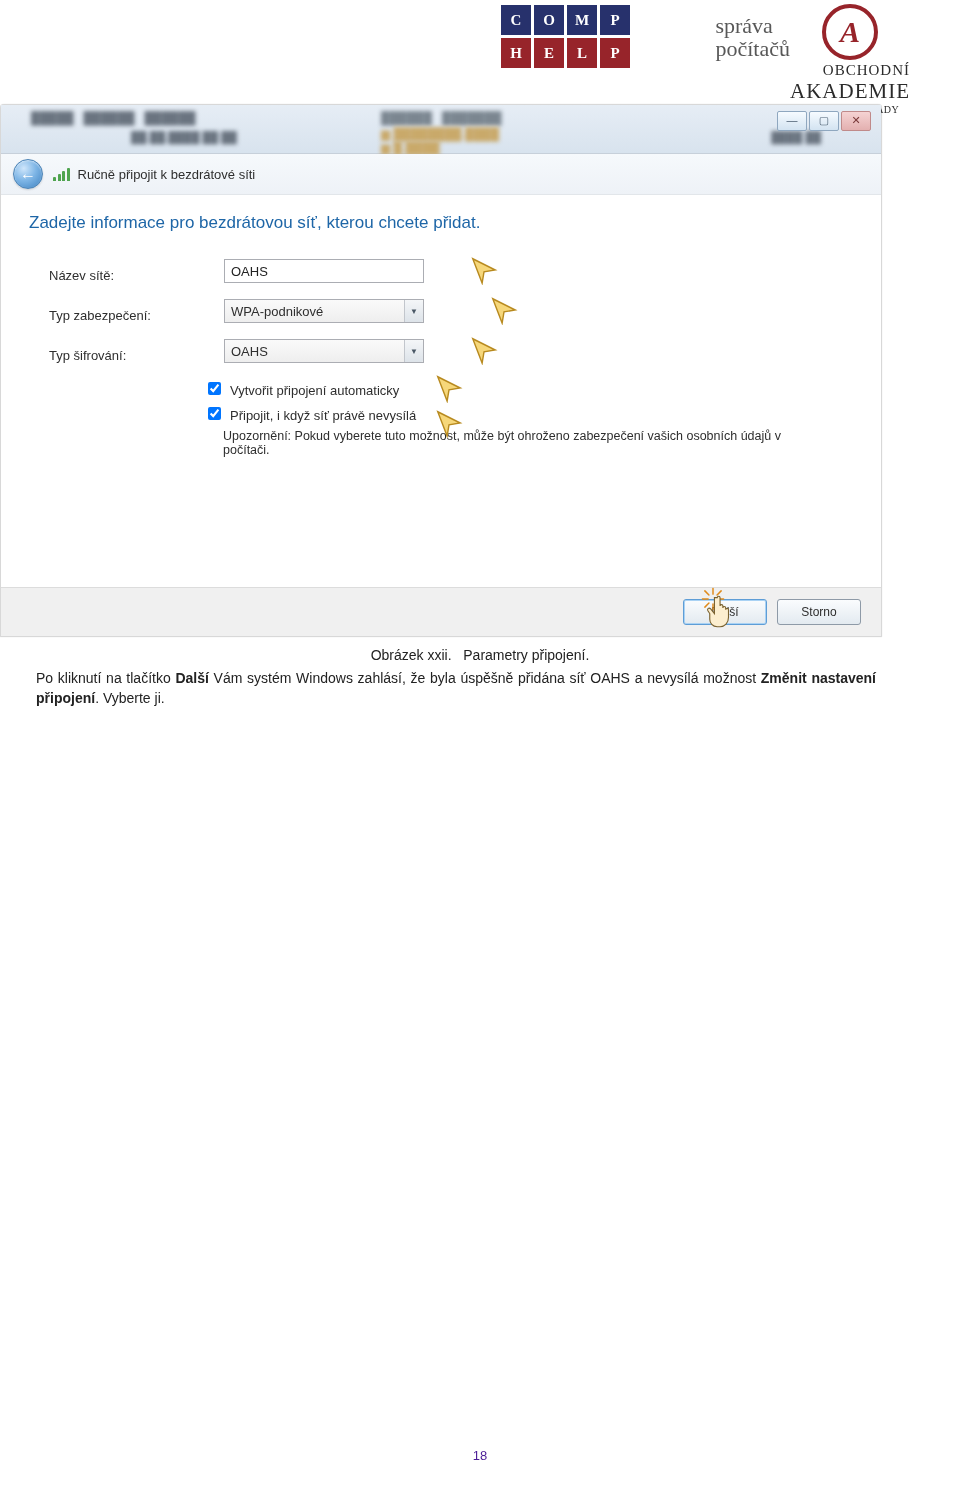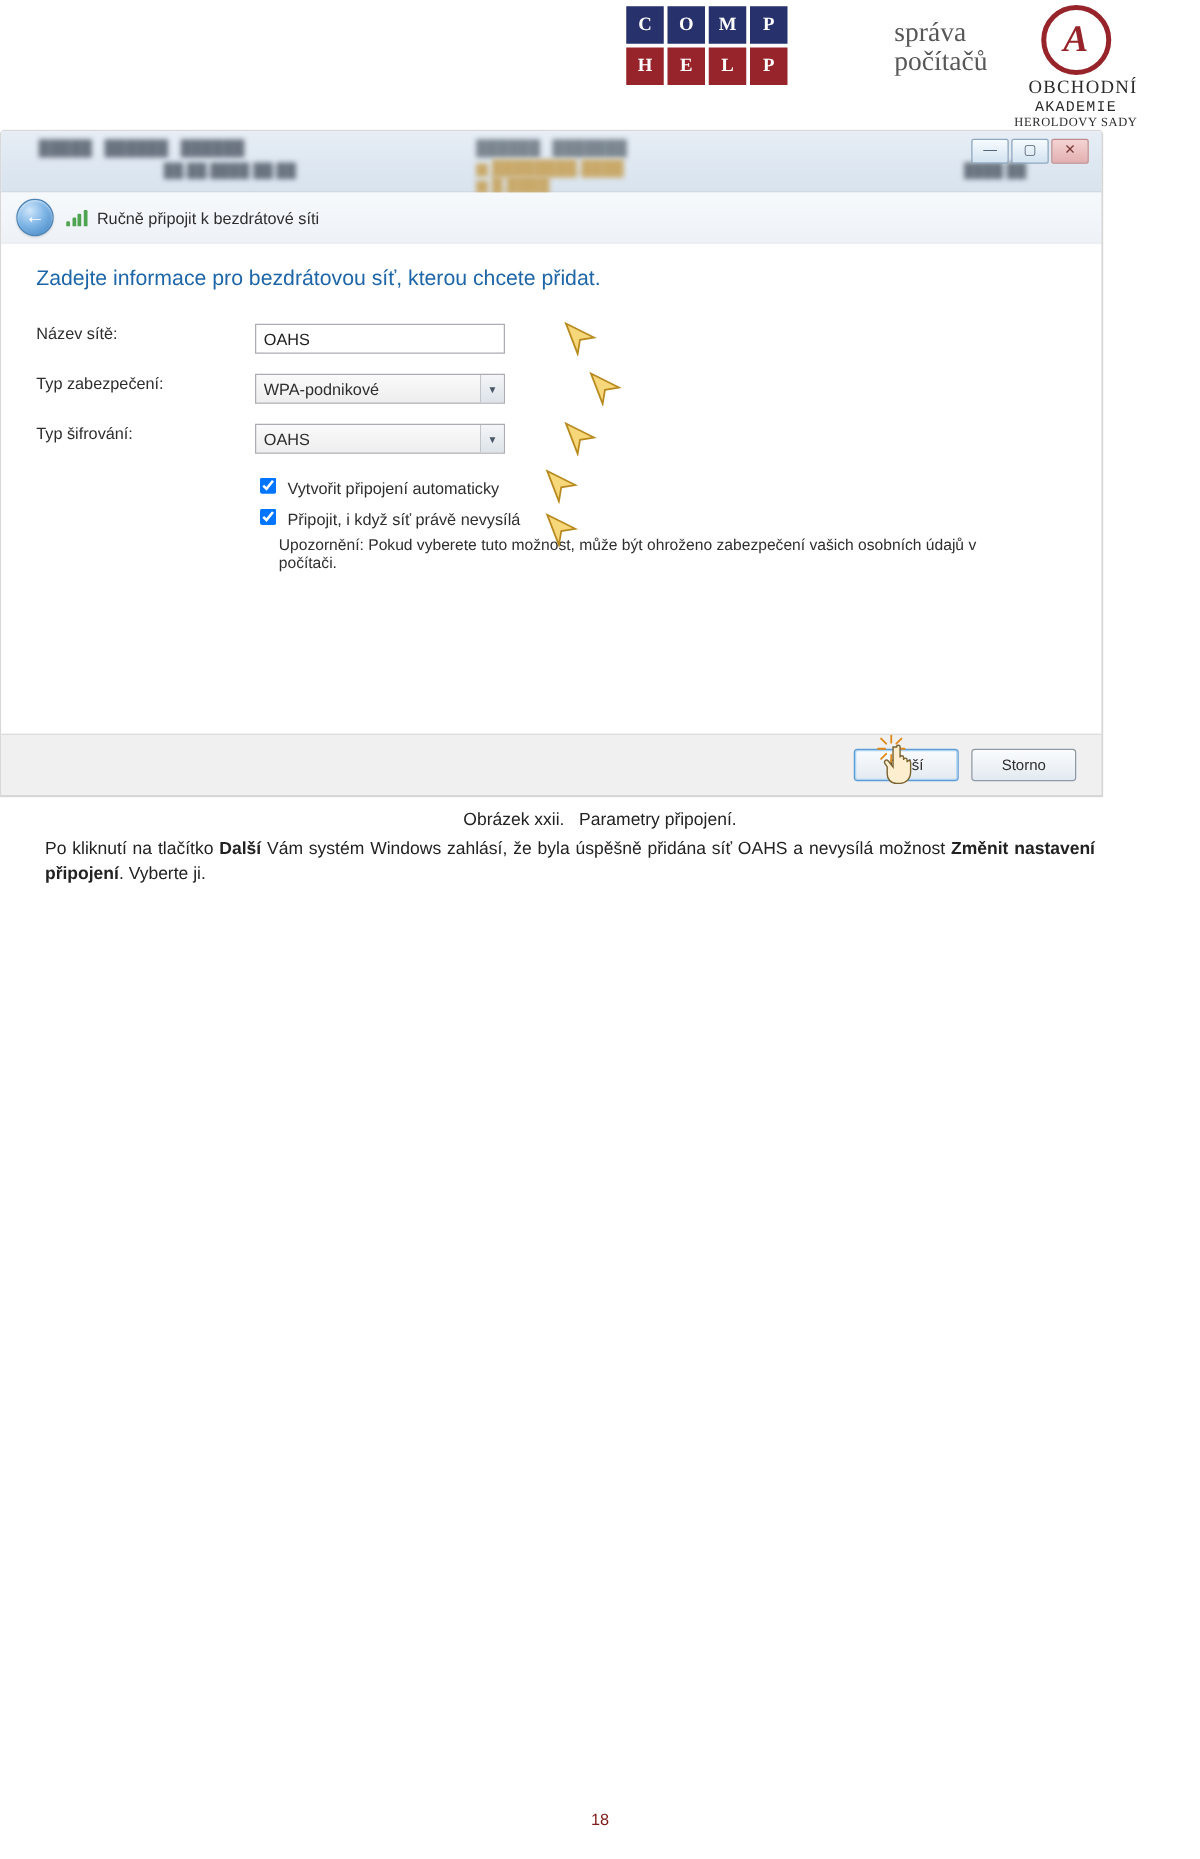--- a/index.html
+++ b/index.html
@@ -68,22 +68,22 @@
     font-style: italic;
   }
   .header-akademie .l1 {
     font-family: Georgia, serif;
     font-size: 15px;
     letter-spacing: 1px;
     color:#2b2b2b;
     text-align:right;
   }
   .header-akademie .l2 {
-    font-family: Liberation Mono, monospace;
-    font-size: 12px;
+    font-family: Liberation Serif, serif;
+    font-size: 21px;
     letter-spacing: 1px;
     color:#2b2b2b;
   }
   .header-akademie .l3 {
     font-family: 'Times New Roman', serif;
     font-size: 10px;
     letter-spacing: 0.5px;
     color:#2b2b2b;
   }
 
@@ -165,23 +165,24 @@
     position: relative;
   }
   .instruction {
     color:#1e66a7;
     font-size:17px;
     margin-bottom: 26px;
     font-family: 'Segoe UI', Tahoma, sans-serif;
   }
   .form-row {
     display:flex;
-    align-items:flex-start;
+    align-items:flex-end;
     margin-bottom: 16px;
     position: relative;
+    margin-left: 20px;
   }
   .form-row .label {
     width: 175px;
     color:#2e2e2e;
     font-size:13px;
   }
   .text-input, .combo {
     width: 200px;
     height: 24px;
     border: 1px solid #abadb3;
@@ -279,21 +280,21 @@
   }
   .body-text b { font-weight: bold; }
 
   .page-number {
     position:absolute;
     left:0; right:0;
     bottom: 24px;
     text-align:center;
     font-family: Verdana, sans-serif;
     font-size: 13px;
-    color:#7f1d1d;
+    color:#4c1d95;
   }
   .page-wrap { position:relative; min-height:1487px; }
 </style>
 </head>
 <body>
 
 <div class="page-wrap">
 
   <div class="page-header">
     <div class="header-logo-grid">

